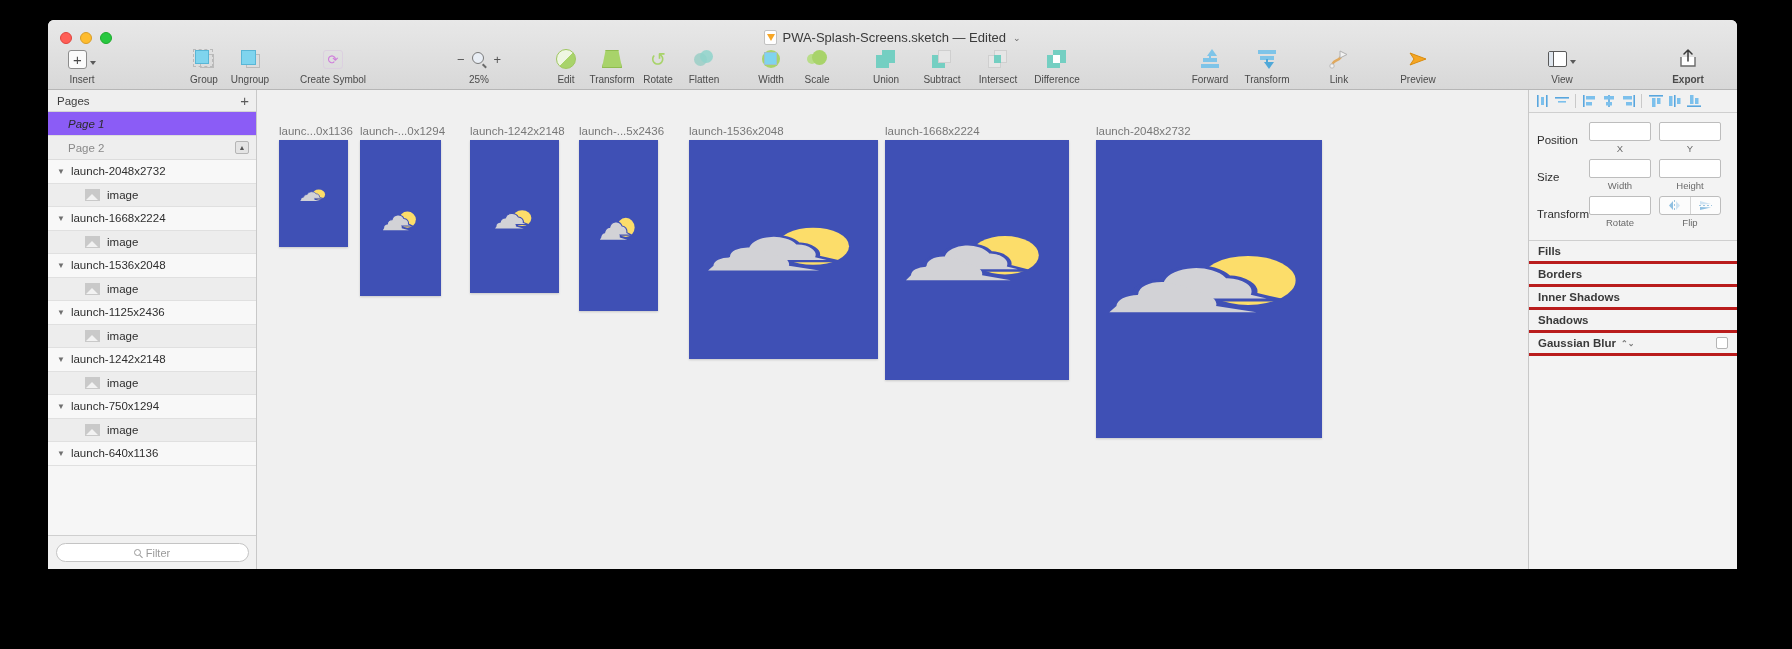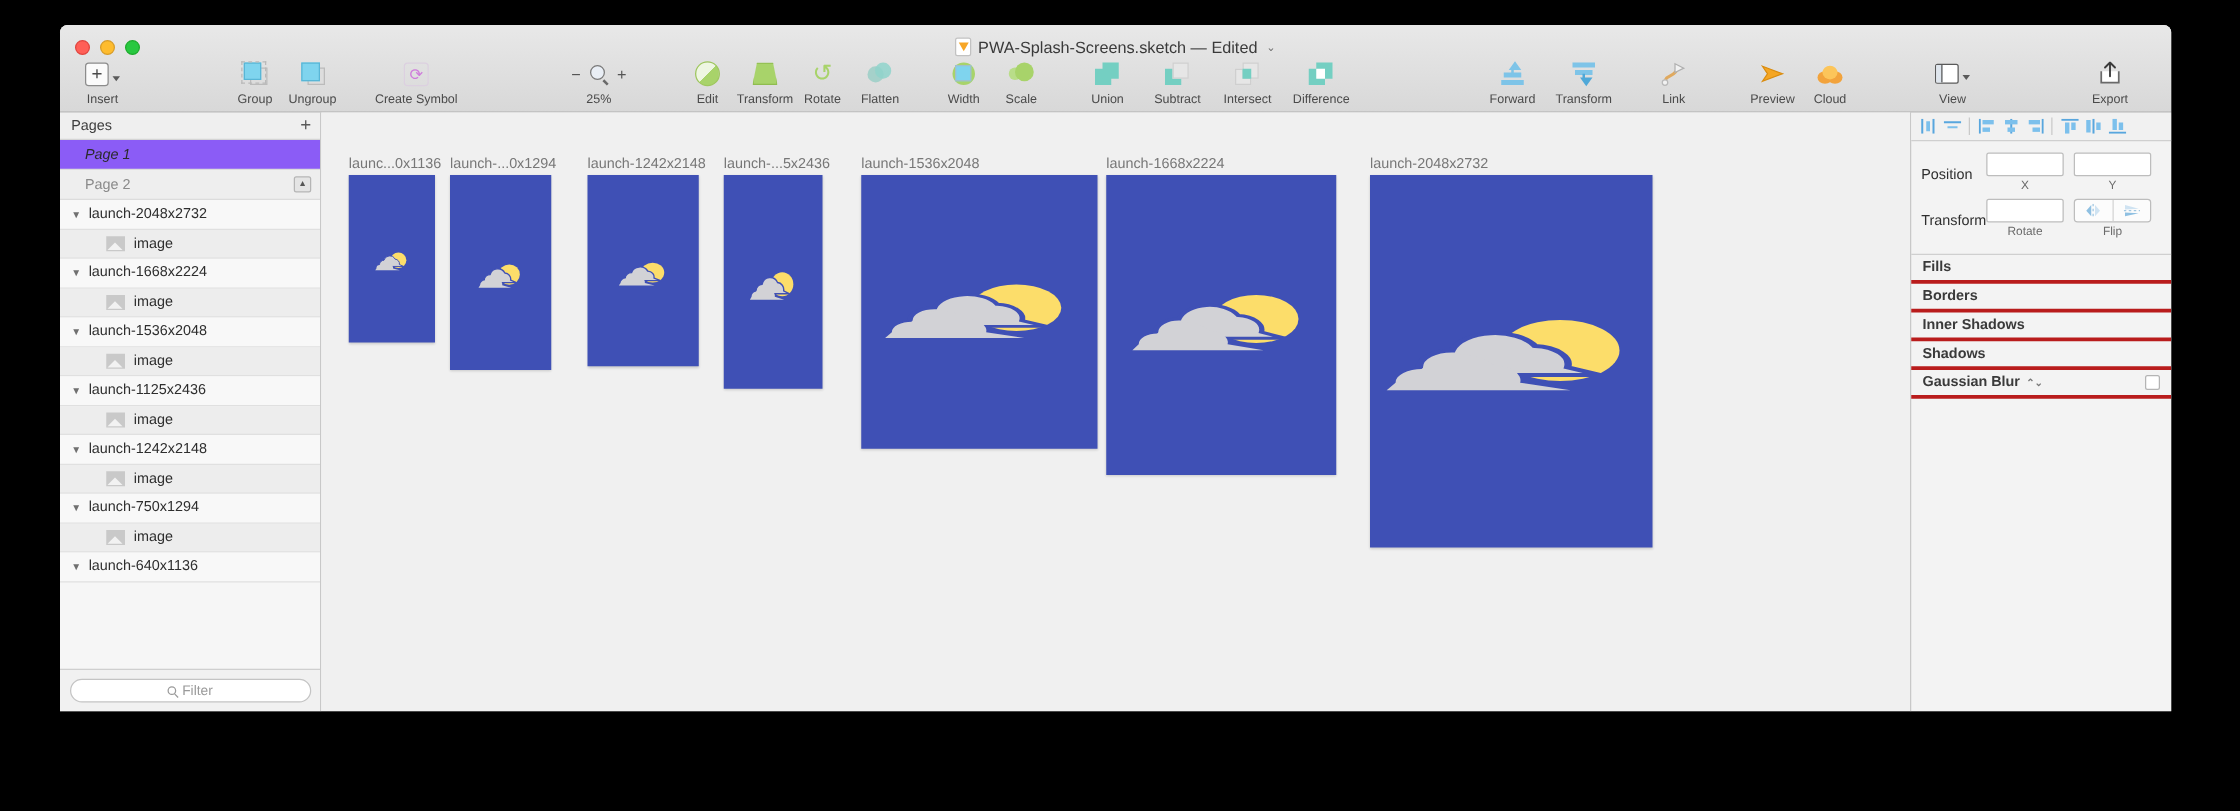--- a/index.html
+++ b/index.html
@@ -361,21 +361,21 @@
             <svg width="22" height="20" viewBox="0 0 22 20">
               <path d="M4 17 C4 10, 13 13, 14 5" stroke="#e0a95e" stroke-width="2.4" fill="none" stroke-linecap="round"></path>
               <circle cx="4" cy="17" r="2.2" fill="#f2f2f2" stroke="#b9b9b9" stroke-width="1"></circle>
               <path d="M12 2 L19 5.5 L12 9 Z" fill="#f2f2f2" stroke="#b0b0b0" stroke-width="1"></path>
             </svg>
           </div>
           <div class="tlab">Link</div>
         </div>
       </div>
 
-      <div class="tgrp" style="left:1347px;">
+      <div class="tgrp" style="left:1347px;flex-direction:column;">
         <div class="titem">
           <div class="ticon">
             <svg width="22" height="20" viewBox="0 0 22 20">
               <path d="M3 4 L19 10 L3 16 L7 10 Z" fill="#f5a623" stroke="#d98c10" stroke-width="1"></path>
             </svg>
           </div>
           <div class="tlab">Preview</div>
         </div>
         <div class="titem">
           <div class="ticon">
@@ -397,21 +397,21 @@
                 <div style="position:absolute;left:0;top:0;bottom:0;width:5px;border-right:1.4px solid #5a5a5a;background:#dfe6ee;"></div>
               </div>
               <div style="width:0;height:0;border-left:3.5px solid transparent;border-right:3.5px solid transparent;border-top:4px solid #5a5a5a;margin-top:6px;"></div>
             </div>
           </div>
           <div class="tlab">View</div>
         </div>
       </div>
 
       <div class="tgrp" style="left:1615px;">
-        <div class="titem" style="width:50px;">
+        <div class="titem" style="width:50px;font-weight:bold;">
           <div class="ticon">
             <svg width="20" height="20" viewBox="0 0 20 20">
               <path d="M3 8 L3 17 L17 17 L17 8" fill="#fff" stroke="#6a6a6a" stroke-width="1.4"></path>
               <path d="M10 1 L10 12 M6 5 L10 1 L14 5" stroke="#3a3a3a" stroke-width="1.5" fill="none" stroke-linecap="round" stroke-linejoin="round"></path>
             </svg>
           </div>
           <div class="tlab">Export</div>
         </div>
       </div>
 
@@ -492,21 +492,21 @@
       <div class="filterwrap">
         <div class="filterbox">
           <span class="mag"></span>
           <span>Filter</span>
         </div>
       </div>
     </div>
 
     <div class="canvas">
 
-      <div class="artboard" style="left:22px;top:50px;width:69px;height:134px;">
+      <div class="artboard" style="left:22px;top:50px;width:69px;height:107px;">
         <div class="ablabel">launc...0x1136</div>
         <div class="abbox">
           <svg viewBox="0 0 200 400" preserveAspectRatio="none" style="width:100%;height:100%;">
             <g transform="translate(100,200) scale(0.46) translate(-100,-100)">
               <circle cx="133" cy="108" r="40" fill="#fcdd6a"></circle>
               <path d="M38 130 a22 22 0 0 1 22-22 a30 30 0 0 1 56-6 a24 24 0 0 1 22 28 L160 140 L30 140 Z" fill="#d2d2d6" stroke="#3f50b5" stroke-width="5"></path>
               <path d="M22 150 a18 18 0 0 1 18-18 a26 26 0 0 1 48-5 a20 20 0 0 1 18 23 L140 160 L16 160 Z" fill="#d2d2d6"></path>
             </g>
           </svg>
         </div>
@@ -657,20 +657,31 @@
       <div class="insp">
         <div class="frow">
           <span class="flabel">Position</span>
           <div class="fcell">
             <input class="finput" value="" style="">
             <span class="fsub">X</span>
           </div>
           <div class="fcell">
             <input class="finput" value="" style="">
             <span class="fsub">Y</span>
+          </div>
+        </div>
+        <div class="frow">
+          <span class="flabel">Size</span>
+          <div class="fcell">
+            <input class="finput" value="" style="">
+            <span class="fsub">Width</span>
+          </div>
+          <div class="fcell">
+            <input class="finput" value="" style="">
+            <span class="fsub">Height</span>
           </div>
         </div>
         <div class="frow">
           <span class="flabel">Transform</span>
           <div class="fcell">
             <input class="finput" value="" style="">
             <span class="fsub">Rotate</span>
           </div>
           <div class="fcell">
             <div class="flipbtns">

